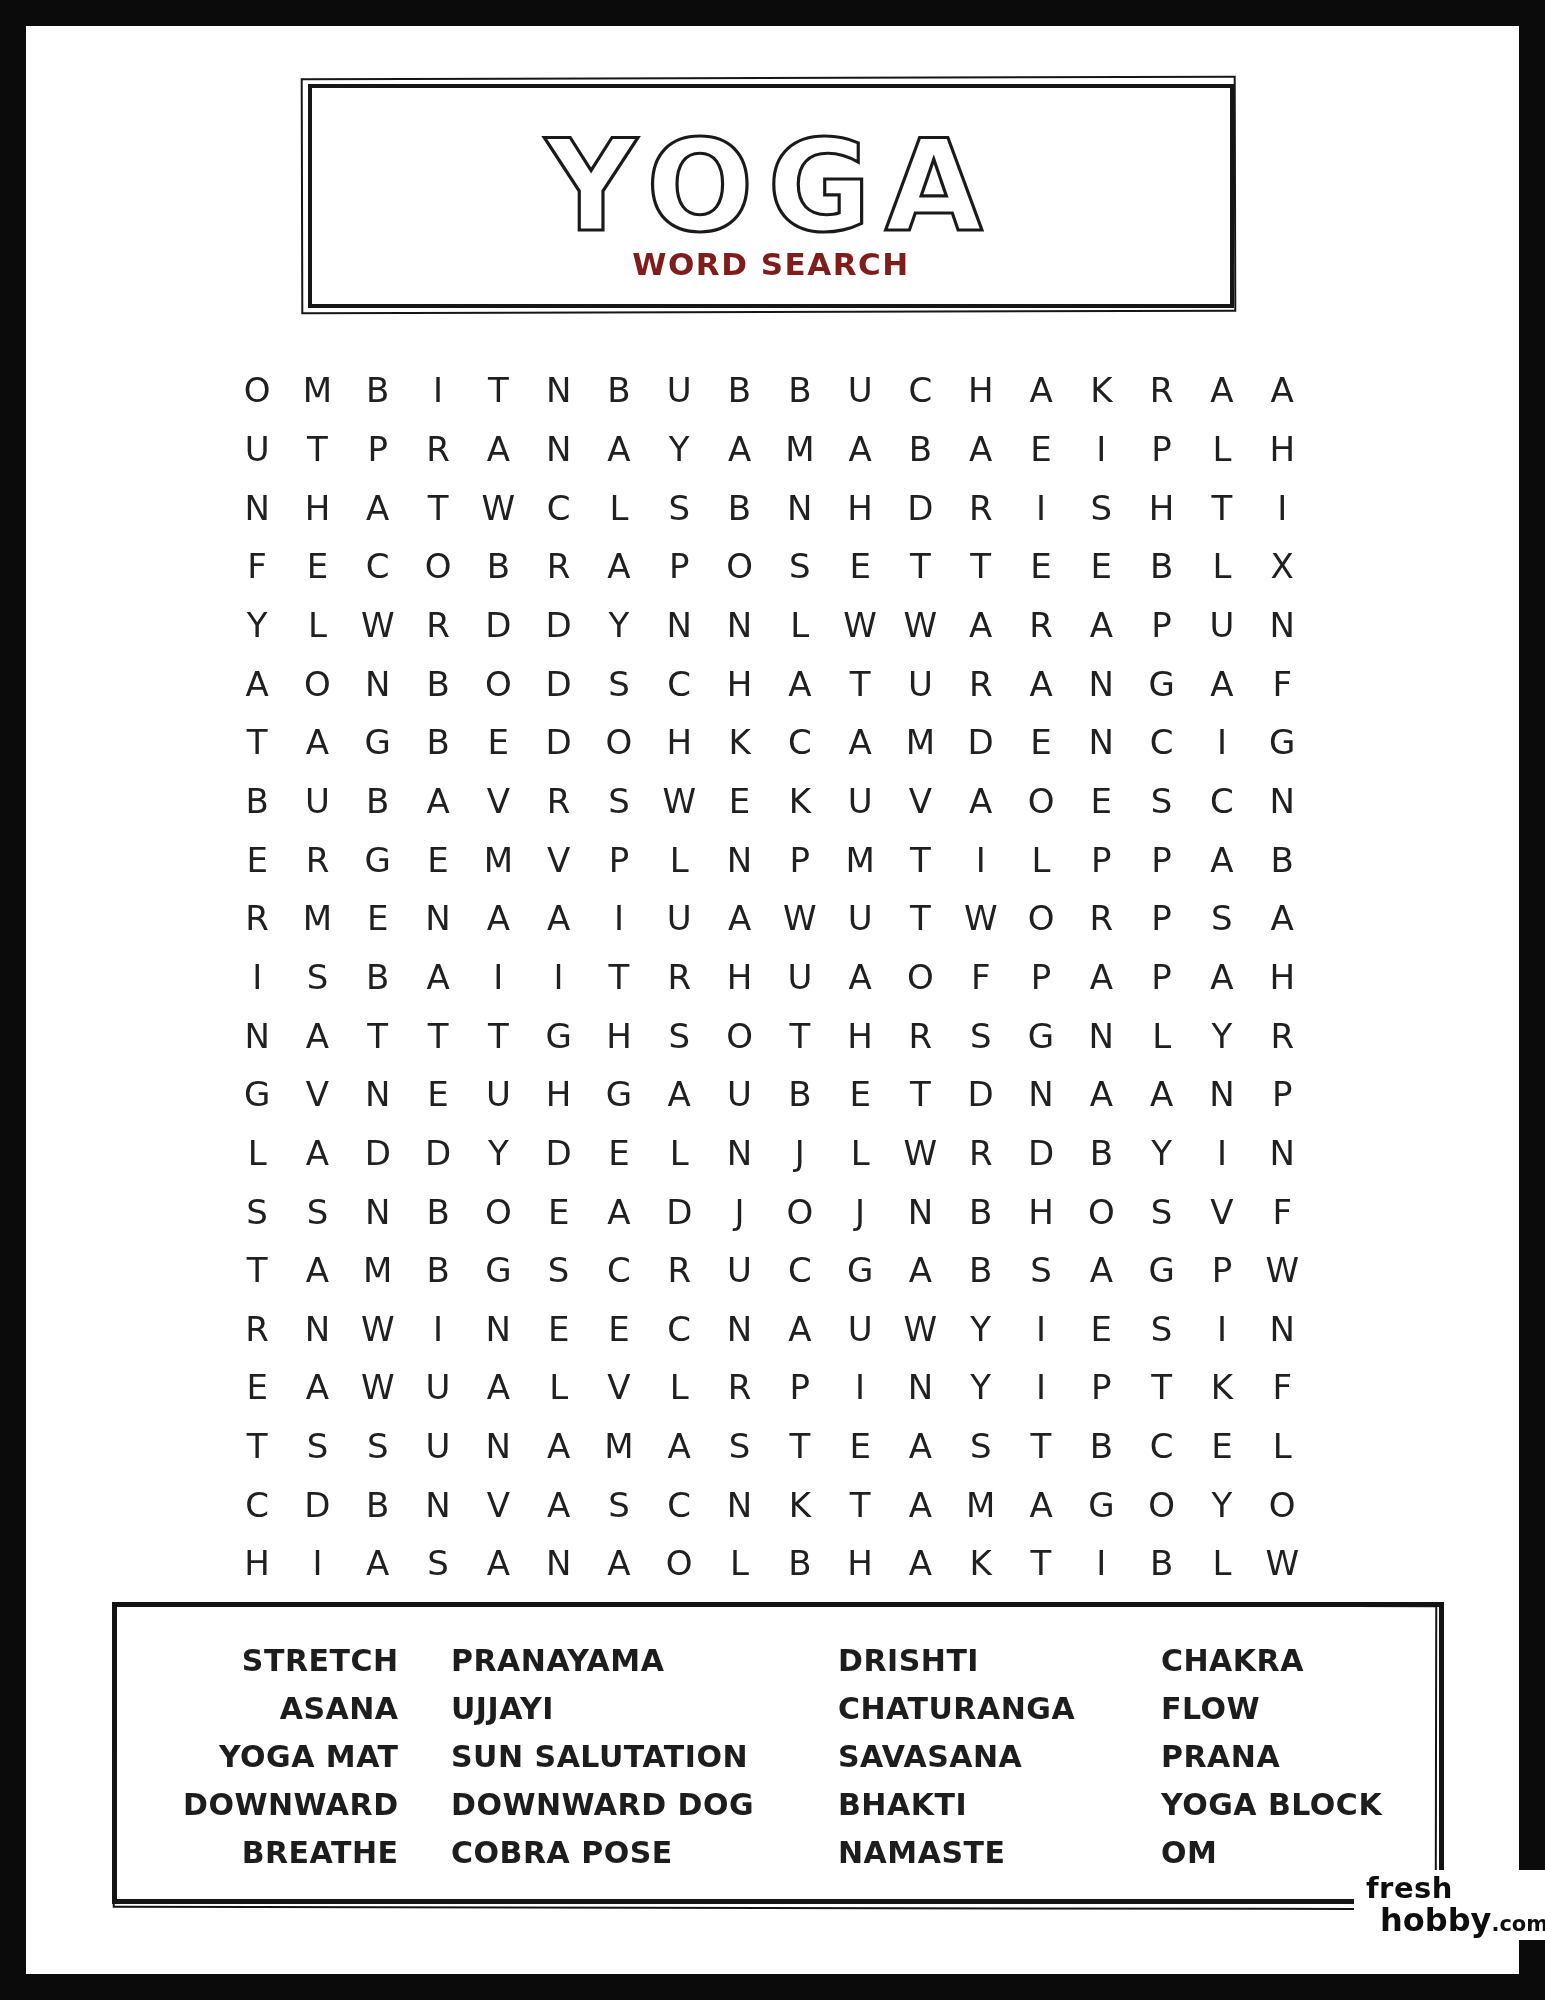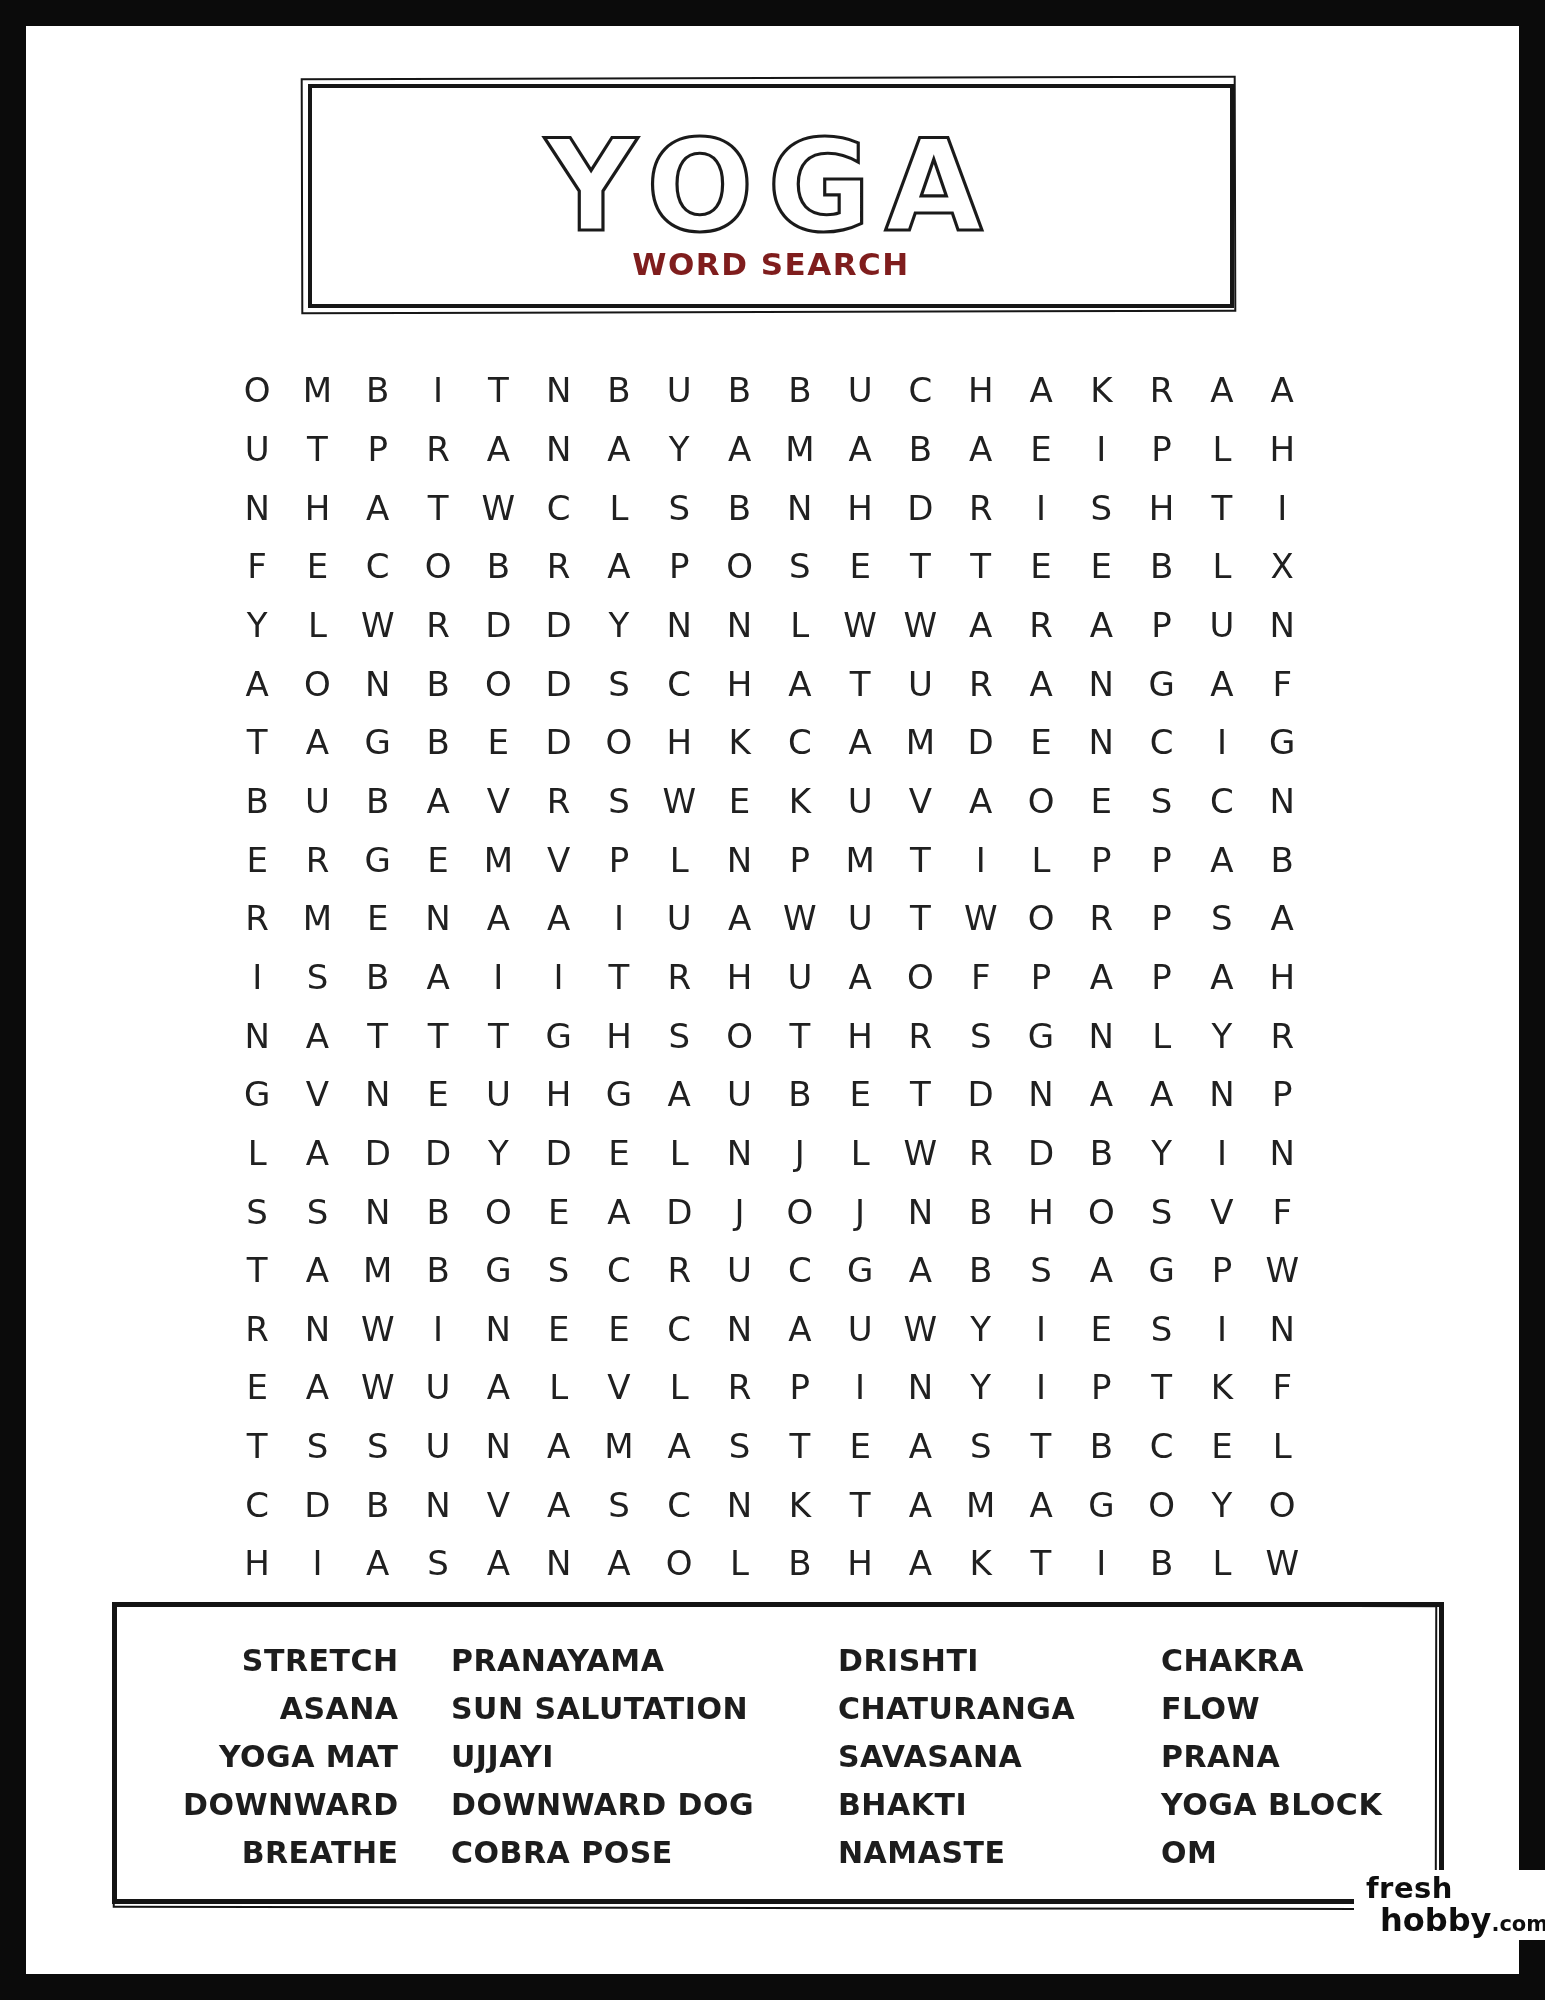--- a/index.html
+++ b/index.html
@@ -482,22 +482,22 @@
   <div class="word-box">
     <ul class="word-col c0">
         <li>STRETCH</li>
         <li>ASANA</li>
         <li>YOGA MAT</li>
         <li>DOWNWARD</li>
         <li>BREATHE</li>
       </ul>
     <ul class="word-col c1">
         <li>PRANAYAMA</li>
+        <li>UJJAYI</li>
         <li>SUN SALUTATION</li>
-        <li>UJJAYI</li>
         <li>DOWNWARD DOG</li>
         <li>COBRA POSE</li>
       </ul>
     <ul class="word-col c2">
         <li>DRISHTI</li>
         <li>CHATURANGA</li>
         <li>SAVASANA</li>
         <li>BHAKTI</li>
         <li>NAMASTE</li>
       </ul>

